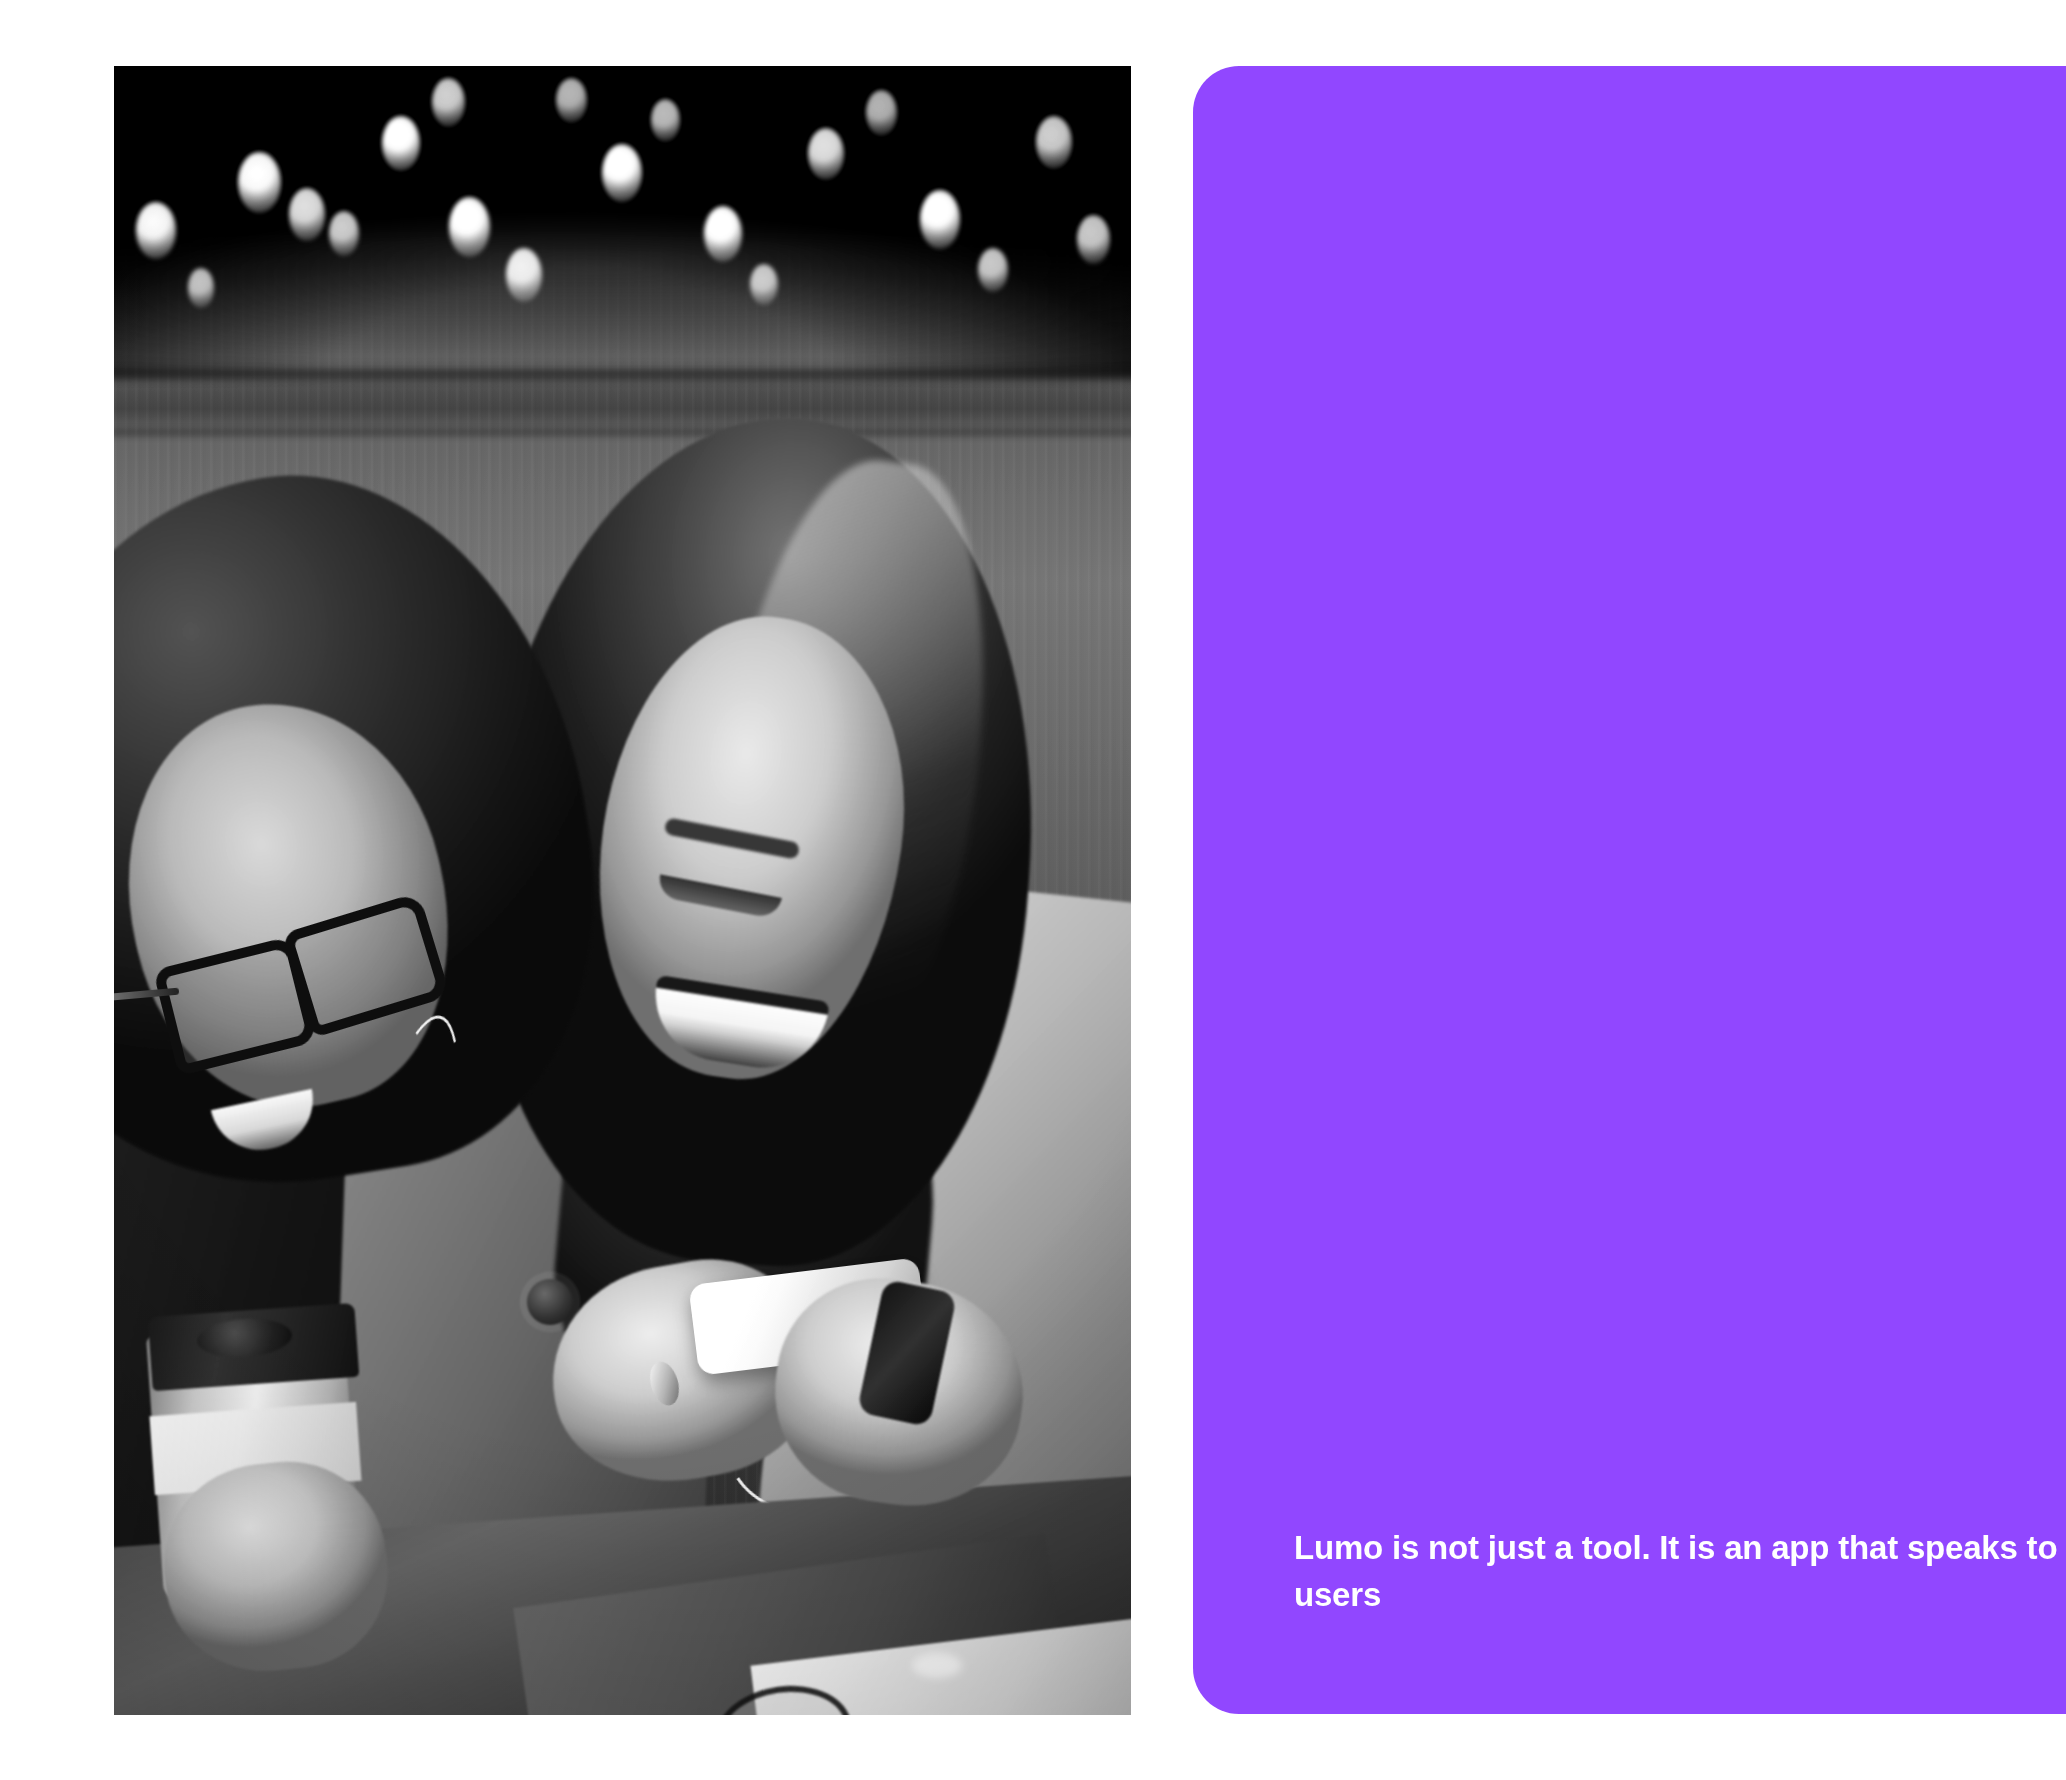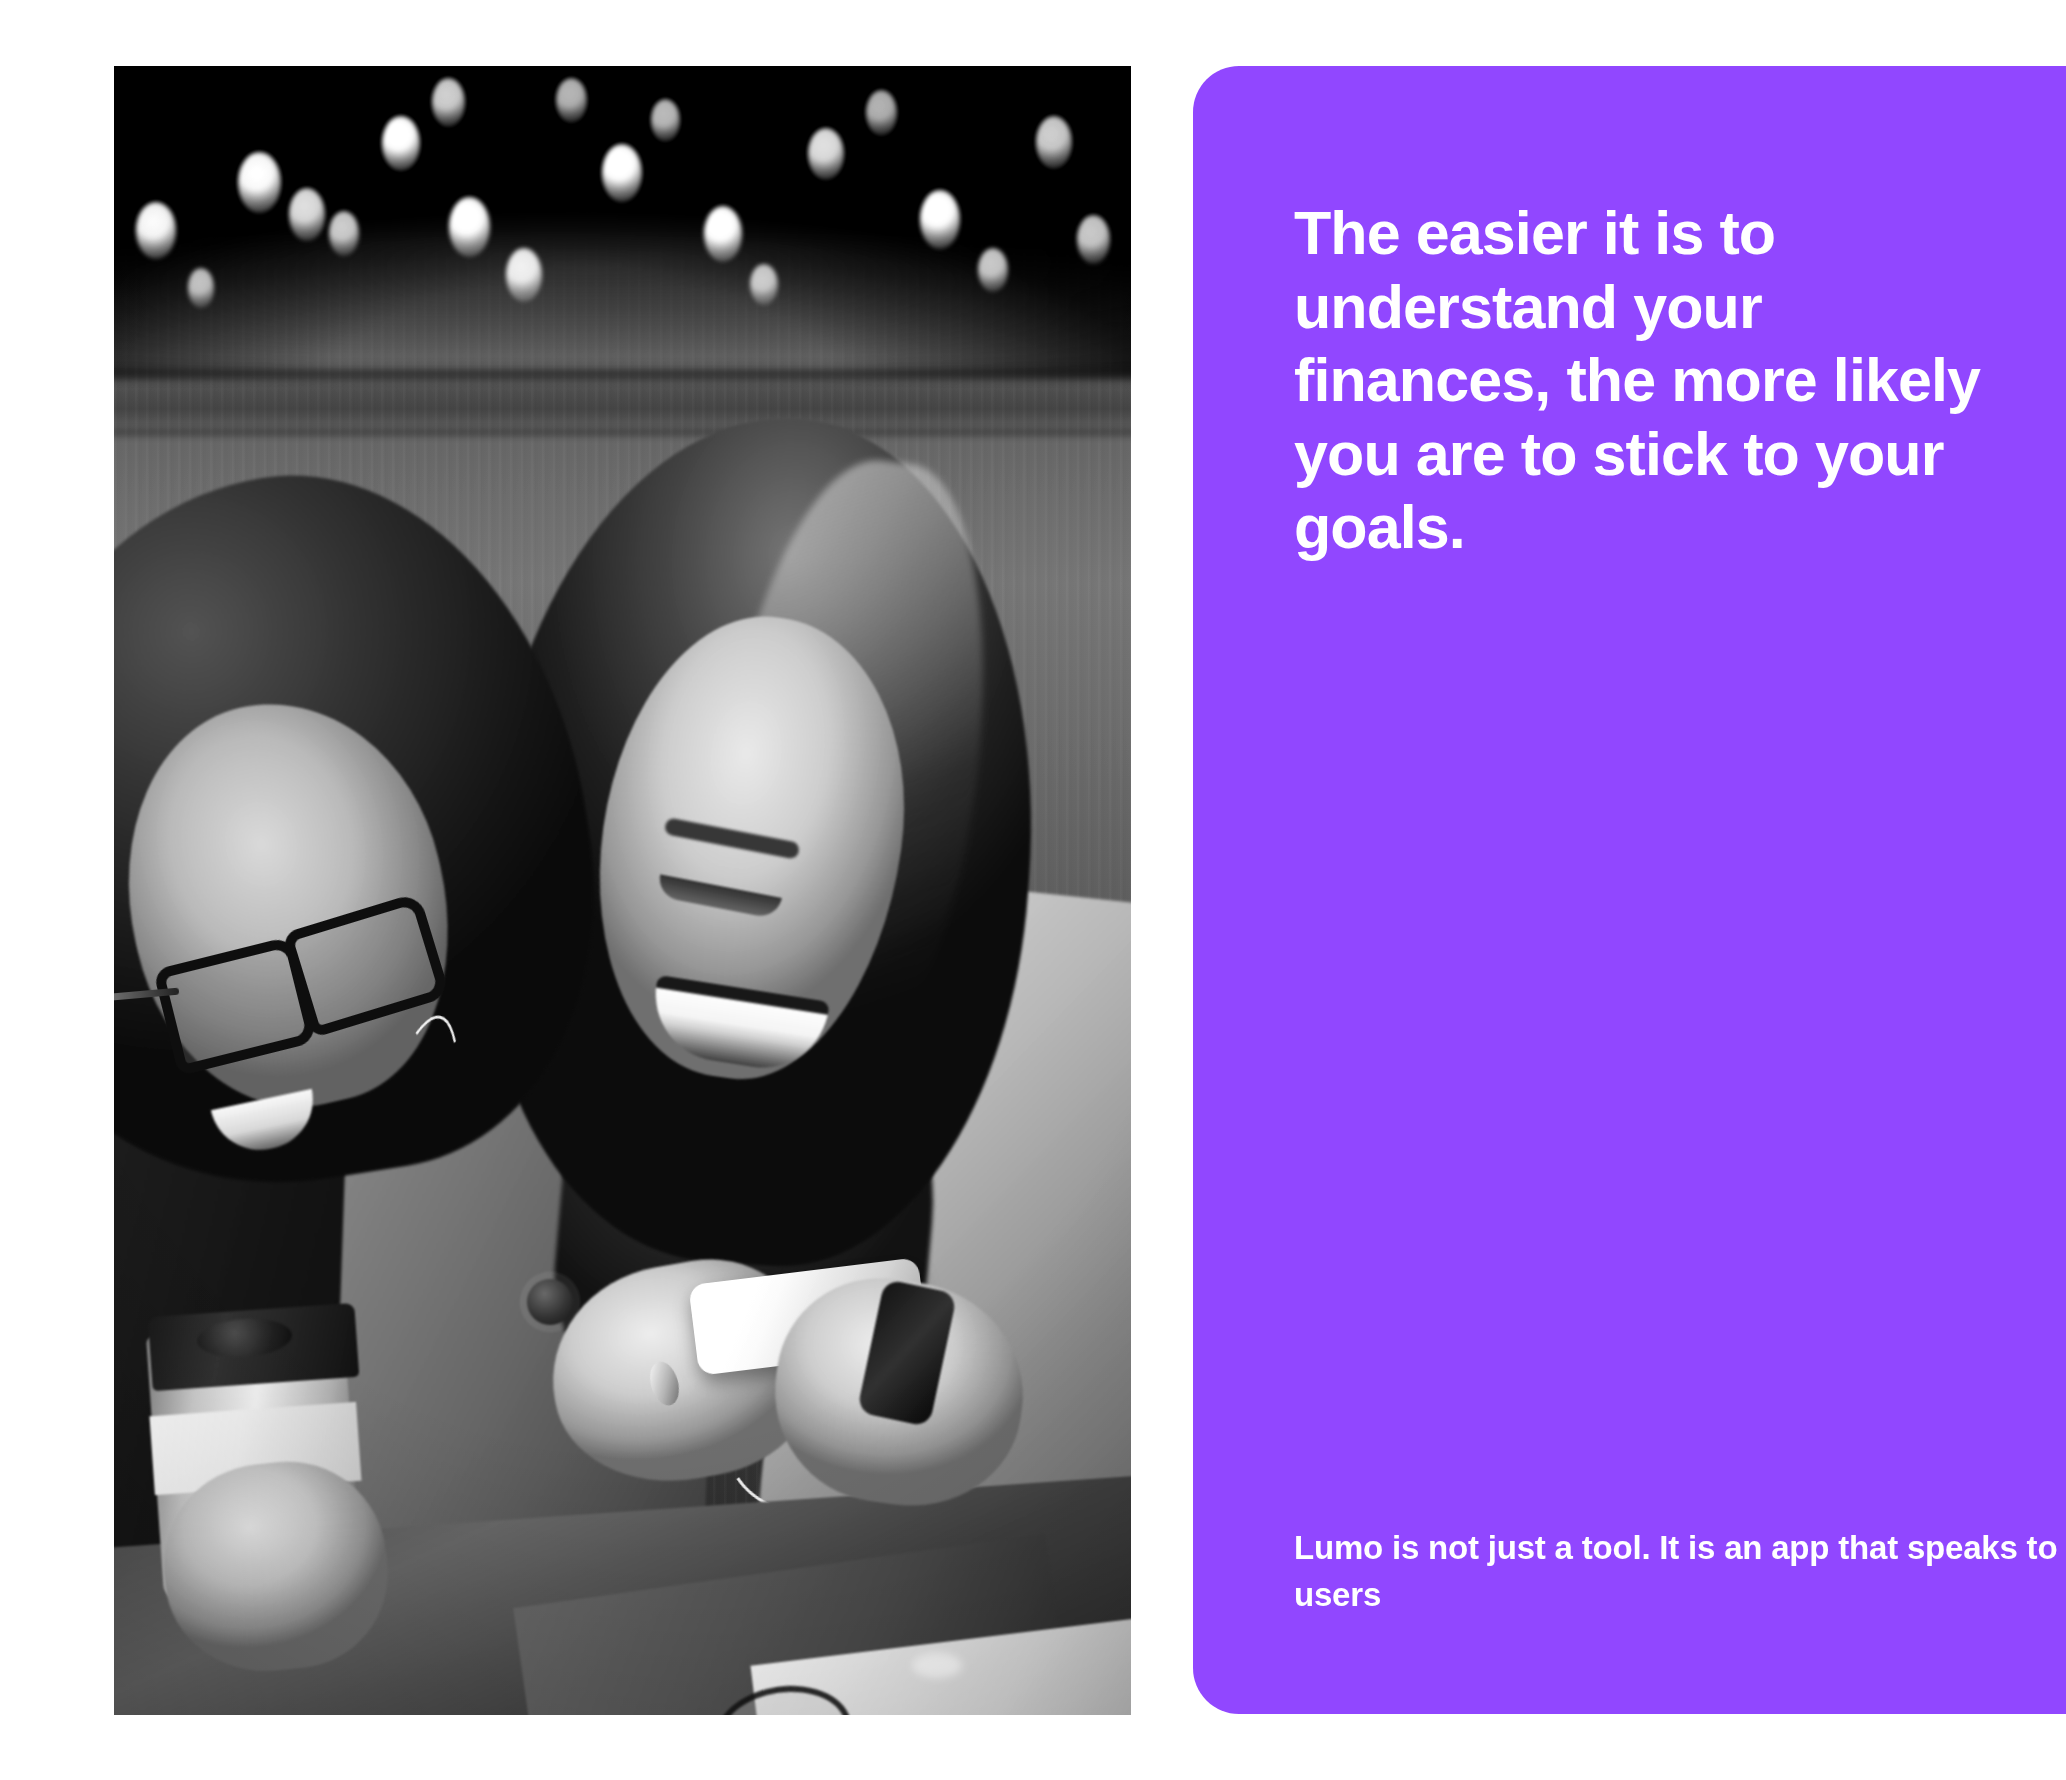--- a/index.html
+++ b/index.html
@@ -546,19 +546,18 @@
       <div class="cup-sleeve"></div>
       <div class="cup-lid"></div>
       <div class="cup-lid-tab"></div>
       <div class="hand hand-cup"></div>
 
       <div class="photo-vignette"></div>
     </div>
   </div>
 
   <div class="quote-card">
-    <h1 class="quote-headline">The easier it is to understand your finances, the more likely you are to stick to your goals.</h1>
     <div class="quote-spacer"></div>
     <p class="quote-footnote">Lumo is not just a tool. It is an app that speaks to its users</p>
   </div>
 
 </div>
 
 
 </body></html>

